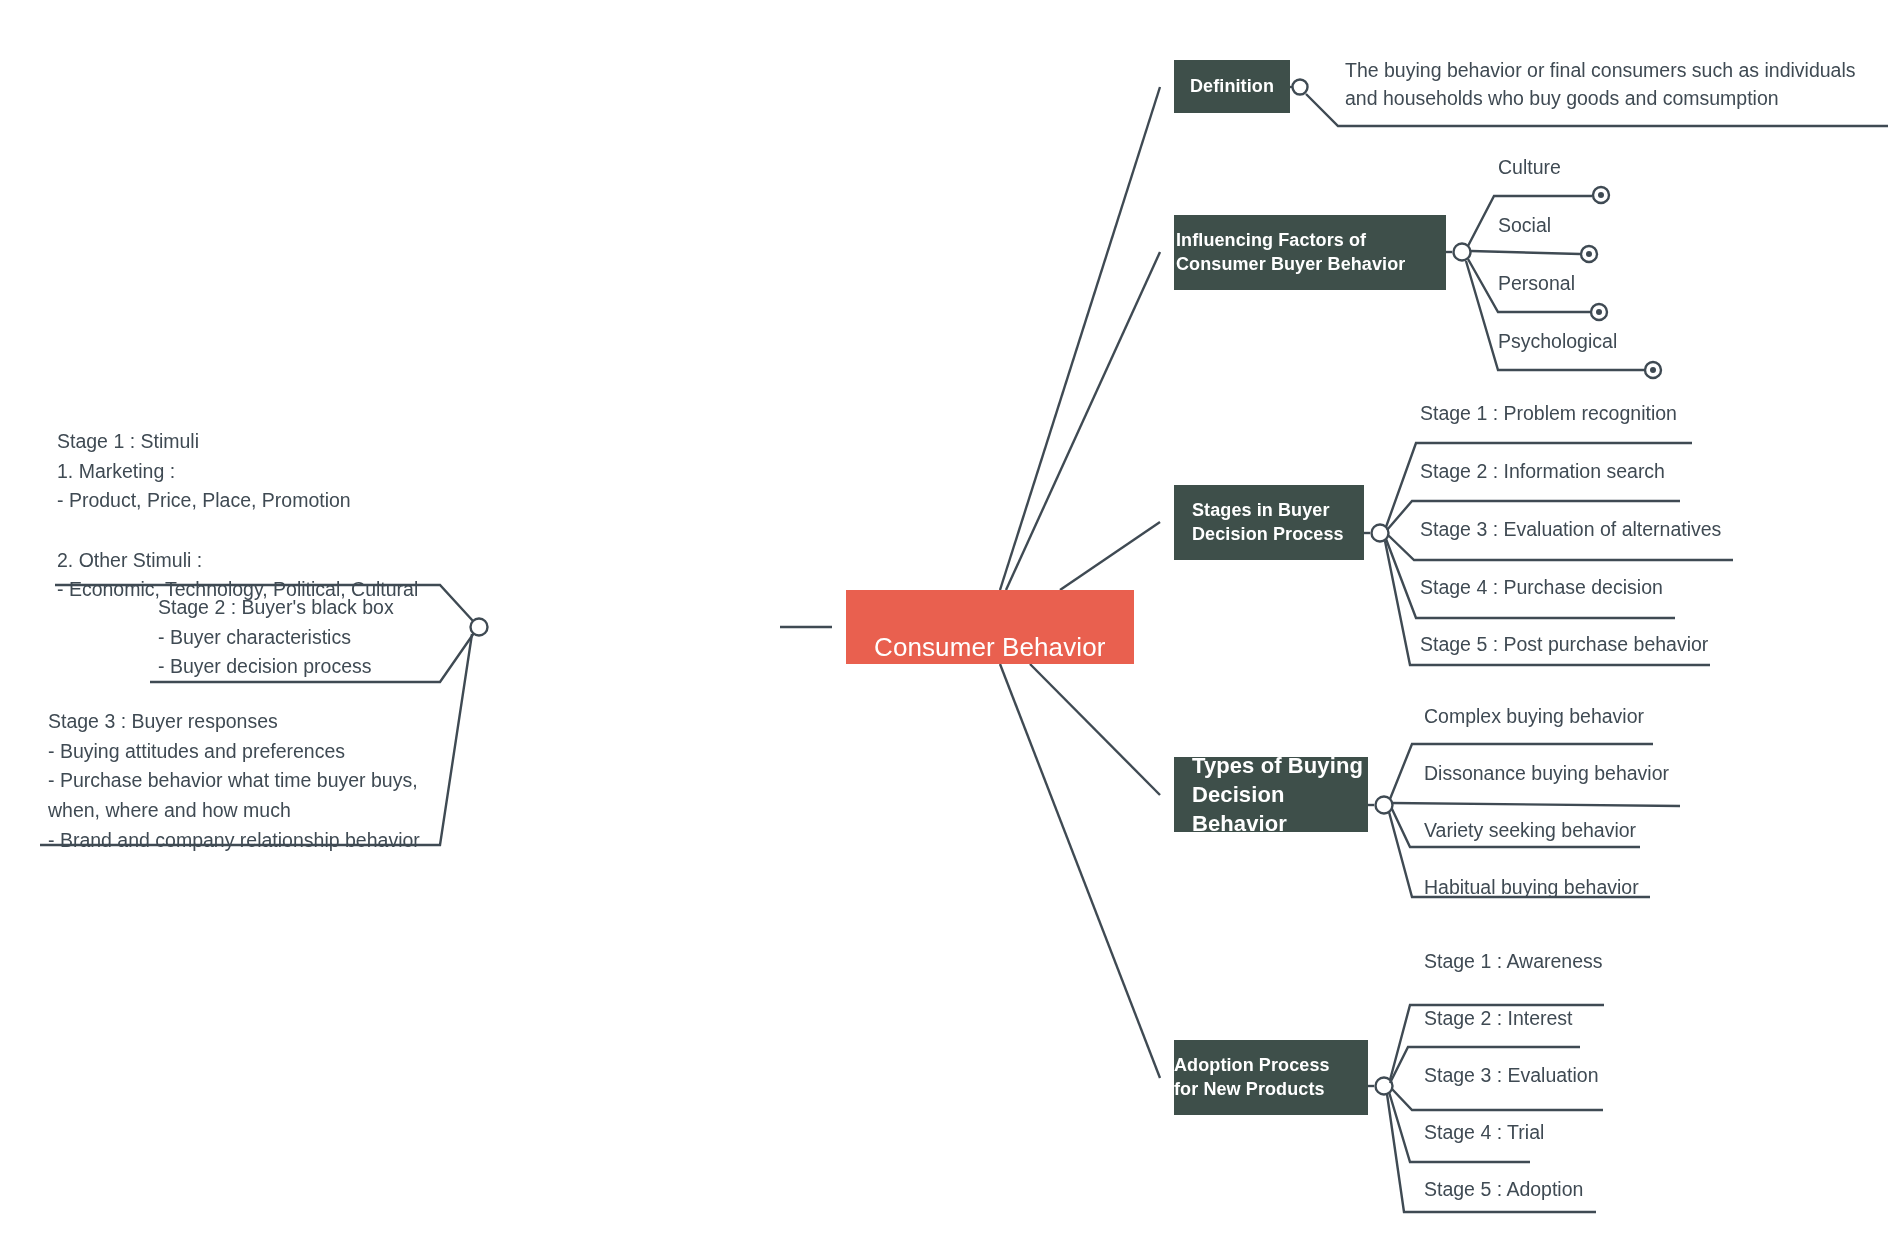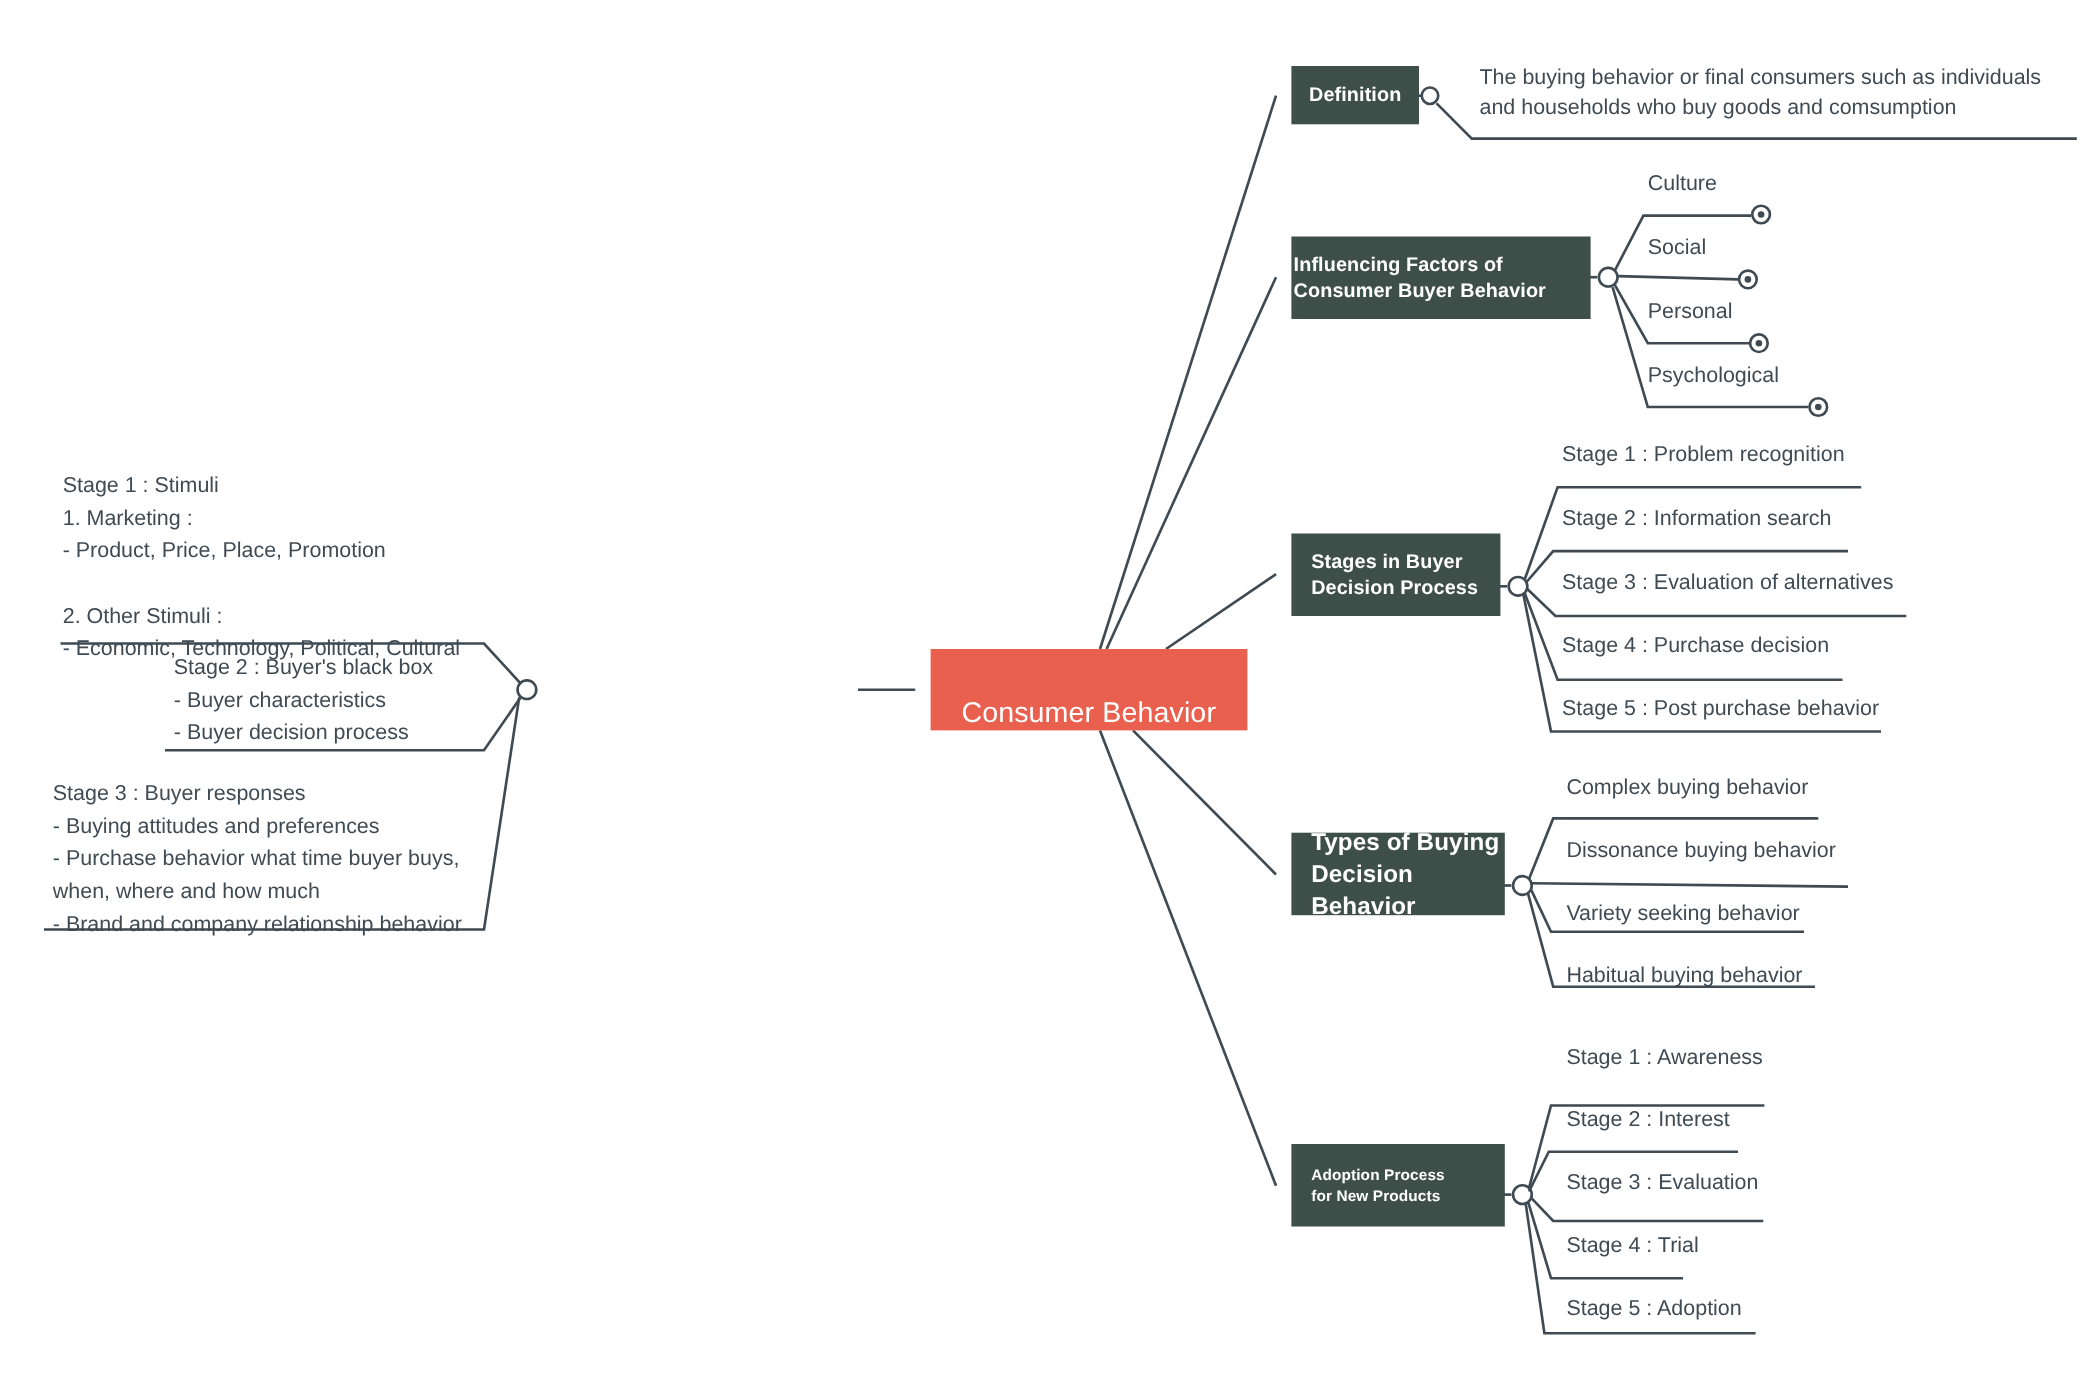--- a/index.html
+++ b/index.html
@@ -76,22 +76,21 @@
   }
   #node-types {
     left: 1160px; top: 757px;
     width: 194px; height: 75px;
     padding-left: 18px;
     font-size: 22px;
   }
   #node-adoption {
     left: 1160px; top: 1040px;
     width: 194px; height: 75px;
-    padding-left: 18px;
-    font-size: 14px;
+    font-size: 18px;
   }
 
   .leaf {
     position: absolute;
     color: #3F4A53;
     font-size: 19.5px;
     line-height: 1.34;
     white-space: nowrap;
     z-index: 2;
   }

